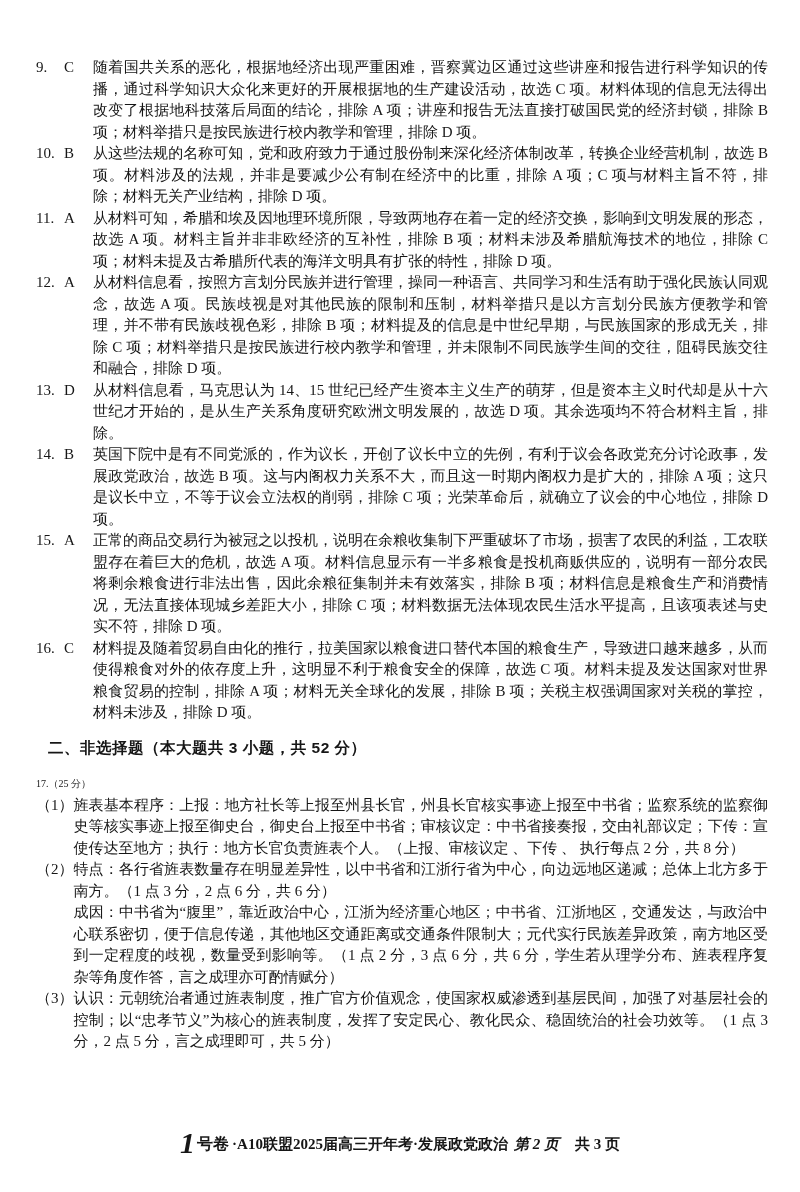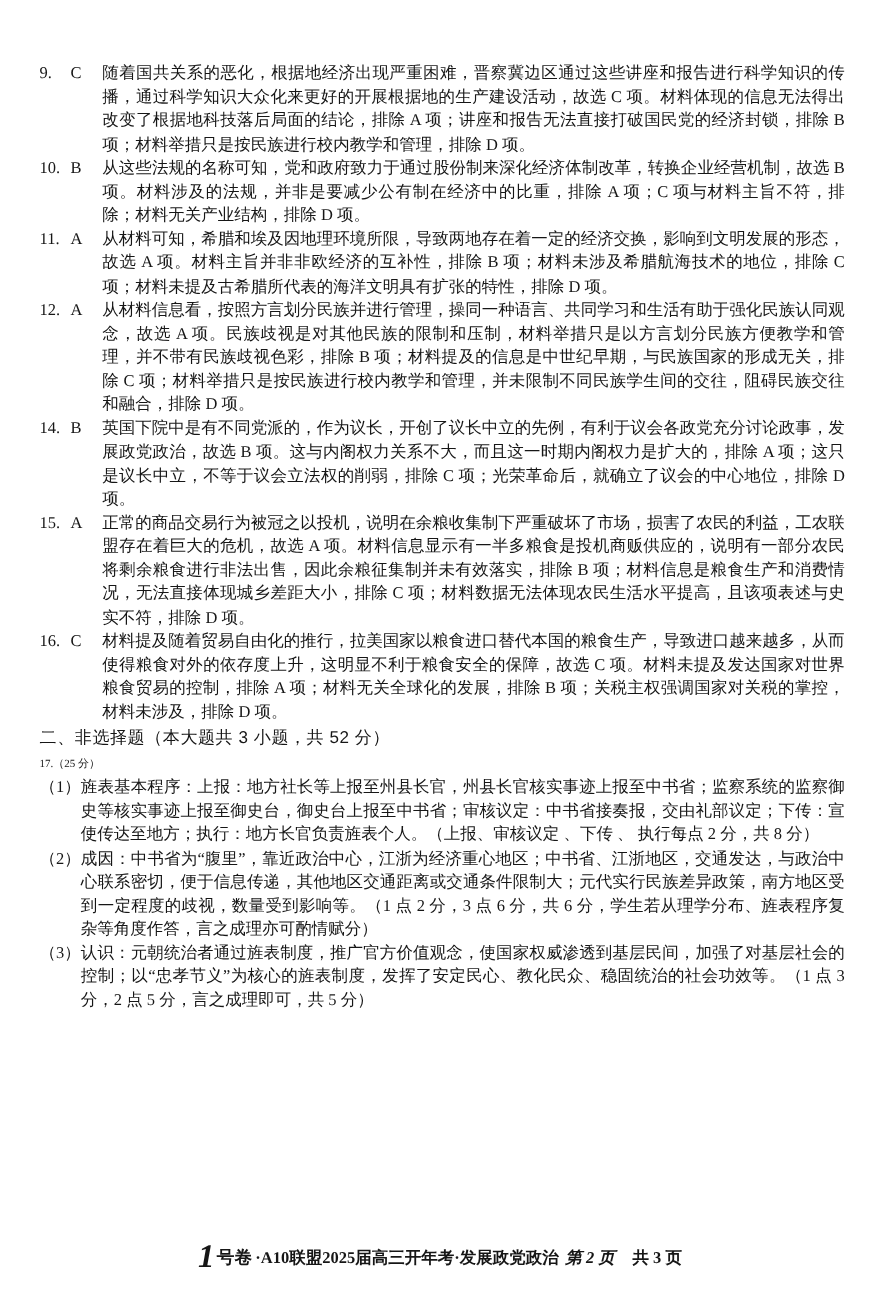--- a/index.html
+++ b/index.html
@@ -16,24 +16,24 @@
     position: absolute;
     top: 57px; left: 36px;
     width: 732px;
   }
   .choice { display: flex; font-size: 15px; line-height: 21.5px; }
   .choice .num { flex: 0 0 28px; }
   .choice .ans { flex: 0 0 29px; }
   .choice .expl { flex: 1; margin: 0; text-align: justify; }
   .section-heading {
     font-family: "Liberation Sans", "DejaVu Sans", sans-serif;
-    font-weight: normal;
+    font-weight: bold;
     font-size: 15.5px;
     line-height: 24px;
-    margin: 0;
+    margin: 12px;
     letter-spacing: 0.5px;
   }
   .q17-label { font-size: 10px; line-height: 23px; }
   .part { display: flex; font-size: 15px; line-height: 21.5px; }
   .part .plabel { flex: 0 0 34px; }
   .part .pbody { flex: 1; }
   .part .pbody p { margin: 0; text-align: justify; }
   .footer {
     position: absolute;
     top: 1128px; left: 0;
@@ -76,20 +76,25 @@
     <span class="ans">A</span>
     <p class="expl">从材料可知，希腊和埃及因地理环境所限，导致两地存在着一定的经济交换，影响到文明发展的形态，故选 A 项。材料主旨并非非欧经济的互补性，排除 B 项；材料未涉及希腊航海技术的地位，排除 C 项；材料未提及古希腊所代表的海洋文明具有扩张的特性，排除 D 项。</p>
   </div>
 
   <div class="choice">
     <span class="num">12.</span>
     <span class="ans">A</span>
     <p class="expl">从材料信息看，按照方言划分民族并进行管理，操同一种语言、共同学习和生活有助于强化民族认同观念，故选 A 项。民族歧视是对其他民族的限制和压制，材料举措只是以方言划分民族方便教学和管理，并不带有民族歧视色彩，排除 B 项；材料提及的信息是中世纪早期，与民族国家的形成无关，排除 C 项；材料举措只是按民族进行校内教学和管理，并未限制不同民族学生间的交往，阻碍民族交往和融合，排除 D 项。</p>
   </div>
 
+  <div class="choice">
+    <span class="num">13.</span>
+    <span class="ans">D</span>
+    <p class="expl">从材料信息看，马克思认为 14、15 世纪已经产生资本主义生产的萌芽，但是资本主义时代却是从十六世纪才开始的，是从生产关系角度研究欧洲文明发展的，故选 D 项。其余选项均不符合材料主旨，排除。</p>
+  </div>
 
   <div class="choice">
     <span class="num">14.</span>
     <span class="ans">B</span>
     <p class="expl">英国下院中是有不同党派的，作为议长，开创了议长中立的先例，有利于议会各政党充分讨论政事，发展政党政治，故选 B 项。这与内阁权力关系不大，而且这一时期内阁权力是扩大的，排除 A 项；这只是议长中立，不等于议会立法权的削弱，排除 C 项；光荣革命后，就确立了议会的中心地位，排除 D 项。</p>
   </div>
 
   <div class="choice">
     <span class="num">15.</span>
     <span class="ans">A</span>
@@ -109,20 +114,21 @@
   <div class="part">
     <span class="plabel">（1）</span>
     <div class="pbody">
       <p>旌表基本程序：上报：地方社长等上报至州县长官，州县长官核实事迹上报至中书省；监察系统的监察御史等核实事迹上报至御史台，御史台上报至中书省；审核议定：中书省接奏报，交由礼部议定；下传：宣使传达至地方；执行：地方长官负责旌表个人。（上报、审核议定 、下传 、 执行每点 2 分，共 8 分）</p>
     </div>
   </div>
 
   <div class="part">
     <span class="plabel">（2）</span>
     <div class="pbody">
+      <p>特点：各行省旌表数量存在明显差异性，以中书省和江浙行省为中心，向边远地区递减；总体上北方多于南方。（1 点 3 分，2 点 6 分，共 6 分）</p>
       <p>成因：中书省为“腹里”，靠近政治中心，江浙为经济重心地区；中书省、江浙地区，交通发达，与政治中心联系密切，便于信息传递，其他地区交通距离或交通条件限制大；元代实行民族差异政策，南方地区受到一定程度的歧视，数量受到影响等。（1 点 2 分，3 点 6 分，共 6 分，学生若从理学分布、旌表程序复杂等角度作答，言之成理亦可酌情赋分）</p>
     </div>
   </div>
 
   <div class="part">
     <span class="plabel">（3）</span>
     <div class="pbody">
       <p>认识：元朝统治者通过旌表制度，推广官方价值观念，使国家权威渗透到基层民间，加强了对基层社会的控制；以“忠孝节义”为核心的旌表制度，发挥了安定民心、教化民众、稳固统治的社会功效等。（1 点 3 分，2 点 5 分，言之成理即可，共 5 分）</p>
     </div>
   </div>

